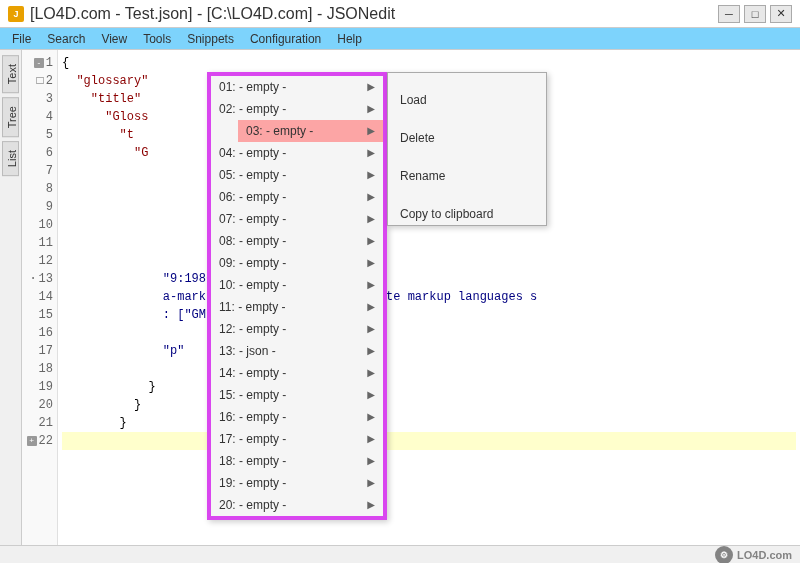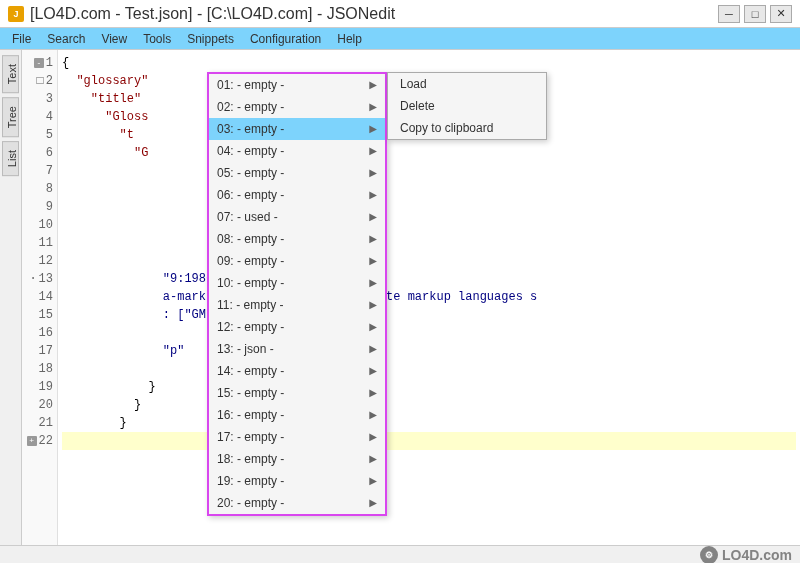--- a/index.html
+++ b/index.html
@@ -170,38 +170,38 @@
       z-index: 10;
       pointer-events: none;
     }
 
     
     .snippets-menu {
       position: absolute;
       top: 22px;
       left: 185px;
       background: #f5f5f5;
-      border: 2px solid #d946ef;
+      border: 4px solid #d946ef;
       box-shadow: 2px 2px 6px rgba(0,0,0,0.2);
       width: 180px;
       z-index: 20;
       pointer-events: auto;
       font-size: 12px;
     }
     .snippet-item {
       height: 22px;
       line-height: 22px;
       padding: 0 8px;
       display: flex;
       align-items: center;
       justify-content: space-between;
       cursor: pointer;
       color: #333;
     }
-    .snippet-item.active { background: #7dd3fc; }
+    .snippet-item.active { background: #fca5a5; margin-left: 27px; }
     .snippet-arrow { font-size: 10px; color: #666; }
 
     
     .submenu {
       position: absolute;
       top: 22px;
       left: 365px;
       background: #f5f5f5;
       border: 1px solid #aaa;
       box-shadow: 2px 2px 6px rgba(0,0,0,0.2);
@@ -209,20 +209,21 @@
       z-index: 21;
       pointer-events: auto;
       font-size: 12px;
     }
     .submenu-item {
       height: 22px;
       line-height: 22px;
       padding: 0 12px;
       cursor: pointer;
       color: #333;
+      margin-top: 16px;
     }
 
     
     .bottom-bar {
       height: 18px;
       background: #f0f0f0;
       border-top: 1px solid #ccc;
       display: flex;
       align-items: center;
       justify-content: flex-end;
@@ -238,21 +239,21 @@
       width: 18px;
       height: 18px;
       background: #555;
       border-radius: 50%;
       display: flex; align-items: center; justify-content: center;
       color: white;
       font-size: 9px;
       font-weight: bold;
     }
     .watermark-text {
-      font-size: 14px;
+      font-size: 11px;
       color: #555;
       font-weight: bold;
     }
   </style>
 </head>
 <body>
 
 <div class="title-bar">
   <div class="title-bar-left">
     <div class="title-bar-icon">
@@ -424,21 +425,21 @@
           </div>
           <div class="snippet-item">
             <span>05: - empty -</span>
             <span class="snippet-arrow">▶</span>
           </div>
           <div class="snippet-item">
             <span>06: - empty -</span>
             <span class="snippet-arrow">▶</span>
           </div>
           <div class="snippet-item">
-            <span>07: - used -</span>
+            <span>07: - empty -</span>
             <span class="snippet-arrow">▶</span>
           </div>
           <div class="snippet-item">
             <span>08: - empty -</span>
             <span class="snippet-arrow">▶</span>
           </div>
           <div class="snippet-item">
             <span>09: - empty -</span>
             <span class="snippet-arrow">▶</span>
           </div>
@@ -484,20 +485,21 @@
           </div>
           <div class="snippet-item">
             <span>20: - empty -</span>
             <span class="snippet-arrow">▶</span>
           </div>
         </div>
 
       <div class="submenu">
       <div class="submenu-item">Load</div>
           <div class="submenu-item">Delete</div>
+          <div class="submenu-item">Rename</div>
           <div class="submenu-item">Copy to clipboard</div>
         </div>
     </div>
   </div>
 </div>
 
 <div class="bottom-bar">
   <div class="watermark">
     <div class="watermark-icon">⚙</div>
     <span class="watermark-text">LO4D.com</span>

